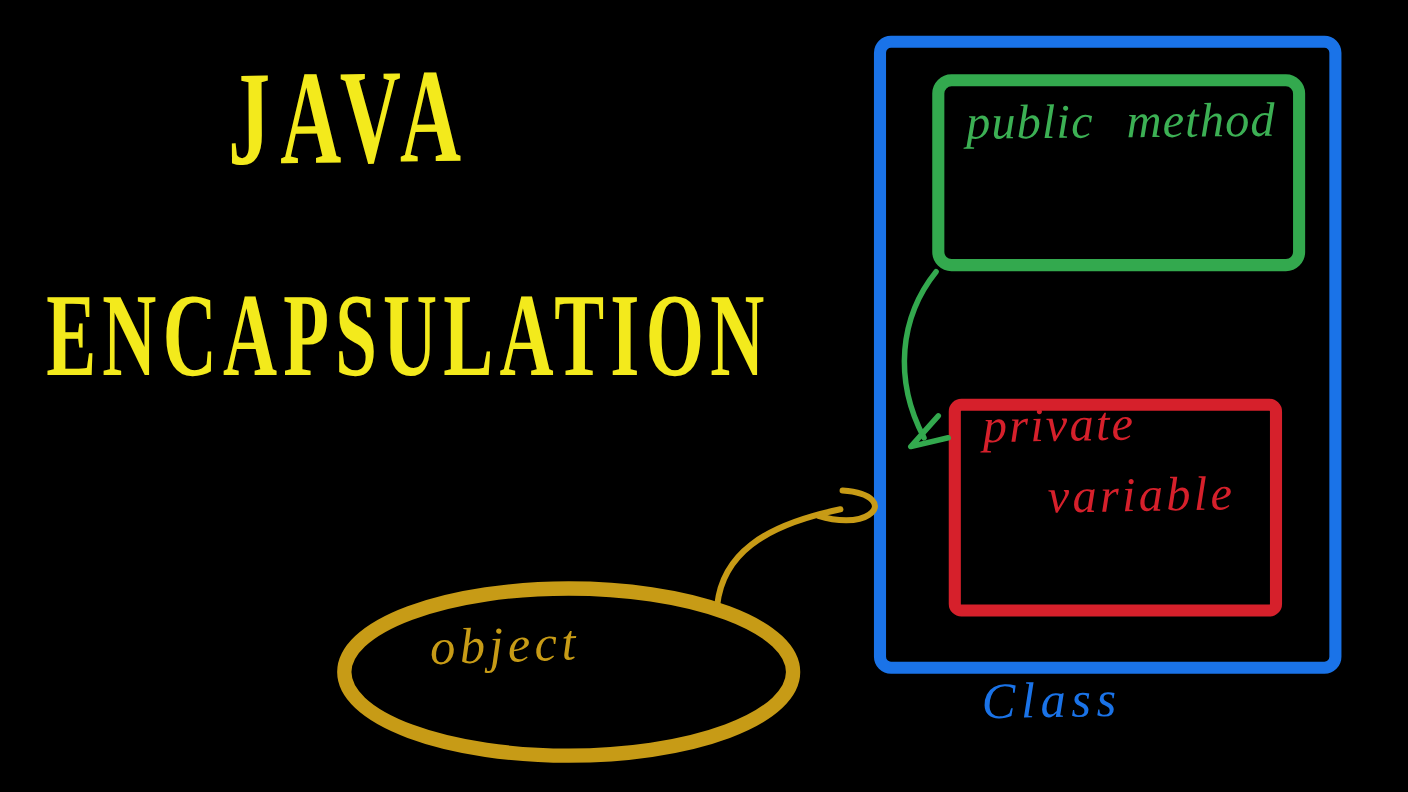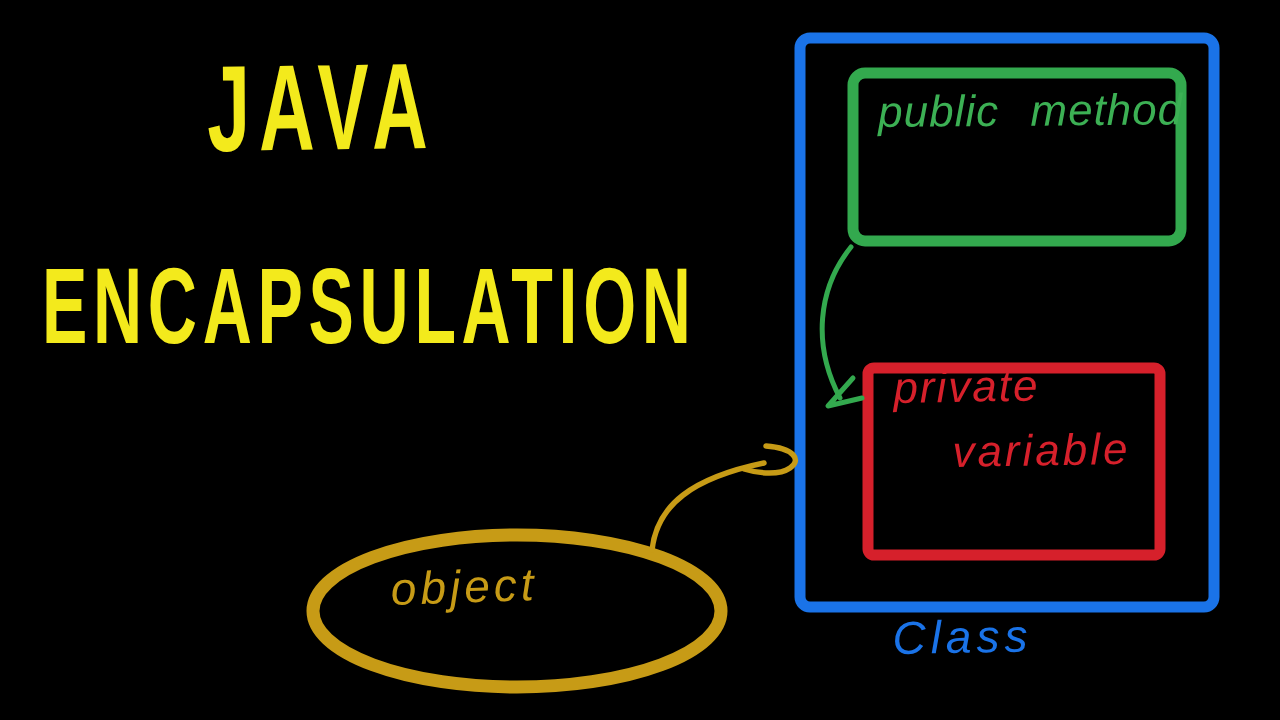--- a/index.html
+++ b/index.html
@@ -6,21 +6,21 @@
     margin: 0;
     padding: 0;
     background: #000;
   }
   .stage {
     position: relative;
     width: 1280px;
     height: 720px;
     background: #000;
     overflow: hidden;
-    font-family: Liberation Sans, sans-serif;
+    font-family: Liberation Serif, serif;
   }
   .stage svg {
     position: absolute;
     left: 0;
     top: 0;
   }
   .title {
     position: absolute;
     font-weight: bold;
     color: #f3ea1c;

